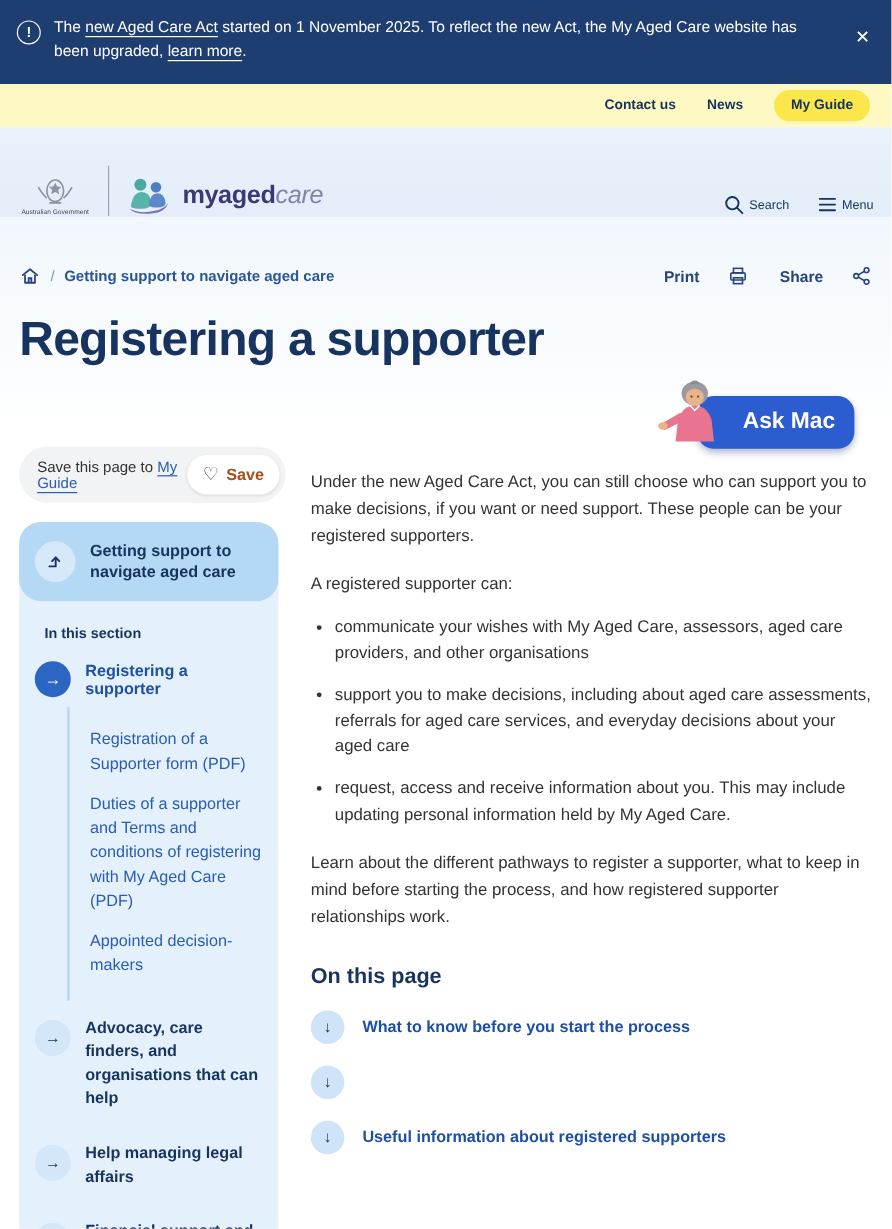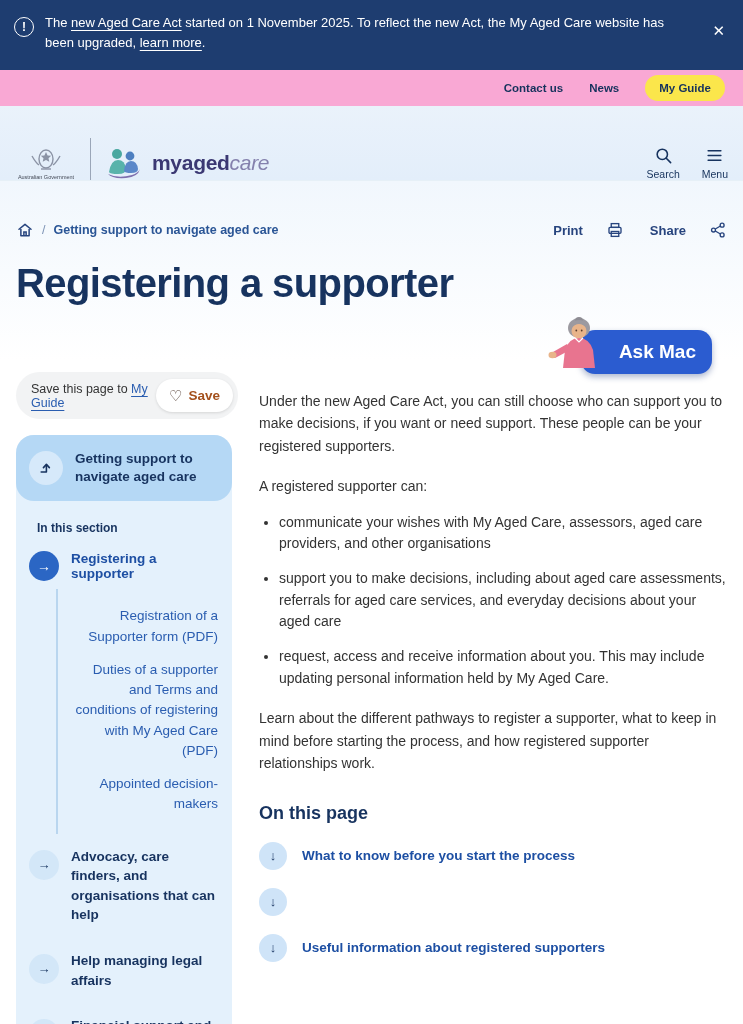--- a/index.html
+++ b/index.html
@@ -17,38 +17,38 @@
   .banner { background:#1e3d70; color:#fff; display:flex; align-items:flex-start;
     padding:13px 18px 13px 14px; gap:11px; min-height:70px; }
   .banner .alert-ic { width:20px; height:20px; border:1.6px solid #fff; border-radius:50%;
     display:flex; align-items:center; justify-content:center; font-size:12px; font-weight:700;
     flex:0 0 auto; margin-top:4px; }
   .banner-text { font-size:13px; line-height:1.5; max-width:620px; }
   .banner-text a { color:#fff; text-decoration:underline; text-underline-offset:3px; }
   .banner-close { margin-left:auto; color:#fff; font-size:15px; margin-top:9px; cursor:pointer; }
 
   
-  .utility { background:#f9a8d4; height:36px; display:flex; justify-content:flex-end;
+  .utility { background:#fef9c3; height:36px; display:flex; justify-content:flex-end;
     align-items:center; gap:26px; padding:0 18px; }
   .utility a { color:#16325c; font-size:11.5px; font-weight:700; }
   .myguide-pill { background:#fbe64b; border-radius:999px; padding:7px 14px;
     font-size:11.5px; font-weight:700; color:#16325c; }
 
   
   .siteheader { background:linear-gradient(#eaf2fb,#e3eefa); height:75px; display:flex;
     align-items:flex-end; padding:0 15px; border-bottom:1px solid #e6f0f7; }
   .gov-logo { display:flex; flex-direction:column; align-items:center; width:62px; }
   .gov-caption { font-size:5.5px; color:#444a57; margin-top:2px; white-space:nowrap; }
   .hdr-divider { width:1px; height:42px; background:#9aa6b8; margin:0 13px; }
   .brand { display:flex; align-items:center; gap:8px; }
   .wordmark { font-size:21px; letter-spacing:-0.3px; }
   .wordmark .b { font-weight:700; color:#3b3873; }
   .wordmark .l { font-style:italic; color:#8481ad; }
   .hdr-actions { margin-left:auto; display:flex; gap:22px; }
-  .hdr-action { display:flex; flex-direction:column; align-items:center; gap:3px; cursor:pointer; }
+  .hdr-action { display:flex; flex-direction:row; align-items:center; gap:3px; cursor:pointer; }
   .hdr-action span { font-size:10.5px; color:#16325c; }
 
   
   .main { background:linear-gradient(#f1f7fd, #ffffff 180px); padding:40px 16px 0; height:843px; }
   .crumbrow { display:flex; align-items:center; font-size:12.5px; }
   .crumbrow .sep { color:#7d93b5; margin:0 8px; }
   .crumb-link { color:#2a5596; font-weight:700; font-size:12.5px; }
   .crumb-actions { margin-left:auto; display:flex; gap:26px; }
   .crumb-action { display:flex; align-items:center; gap:23px; color:#27447e; font-weight:700;
     font-size:13px; cursor:pointer; }
@@ -81,21 +81,21 @@
     gap:12px; align-items:center; cursor:pointer; }
   .parentbox .circ { width:34px; height:34px; border-radius:50%; background:#d6e9fa;
     display:flex; align-items:center; justify-content:center; flex:0 0 auto; }
   .parentbox .txt { font-size:13.5px; font-weight:700; color:#17335f; line-height:1.35; }
   .insection { padding:20px 0 4px 21px; font-size:12px; font-weight:700; color:#17335f; }
   .activerow { padding:12px 13px 8px; display:flex; gap:12px; align-items:center; cursor:pointer; }
   .activerow .circ { width:30px; height:30px; border-radius:50%; background:#2b66c4;
     display:flex; align-items:center; justify-content:center; color:#fff; font-size:14px;
     flex:0 0 auto; }
   .activerow .txt { font-size:13.5px; font-weight:700; color:#1d4fa3; }
-  .sublist { margin-left:40px; border-left:2px solid #b9d6ef; padding:4px 14px 6px 17px;text-align:right; }
+  .sublist { margin-left:40px; border-left:2px solid #b9d6ef; padding:4px 14px 6px 17px; }
   .sublist a { display:block; font-size:13.5px; color:#2a5db0; line-height:1.5; margin:13px 0; }
   .navitem { padding:13px 13px; display:flex; gap:12px; align-items:flex-start; cursor:pointer; }
   .navitem .circ { width:30px; height:30px; border-radius:50%; background:#d3e7f8;
     display:flex; align-items:center; justify-content:center; color:#17335f; font-size:13px;
     flex:0 0 auto; margin-top:3px; }
   .navitem .txt { font-size:13.5px; font-weight:700; color:#17335f; line-height:1.45; }
 
   
   .intro { font-size:17px; color:#2b2b2b; line-height:1.48; }
   .para { font-size:14px; color:#333; line-height:1.6; margin-top:18px; }

